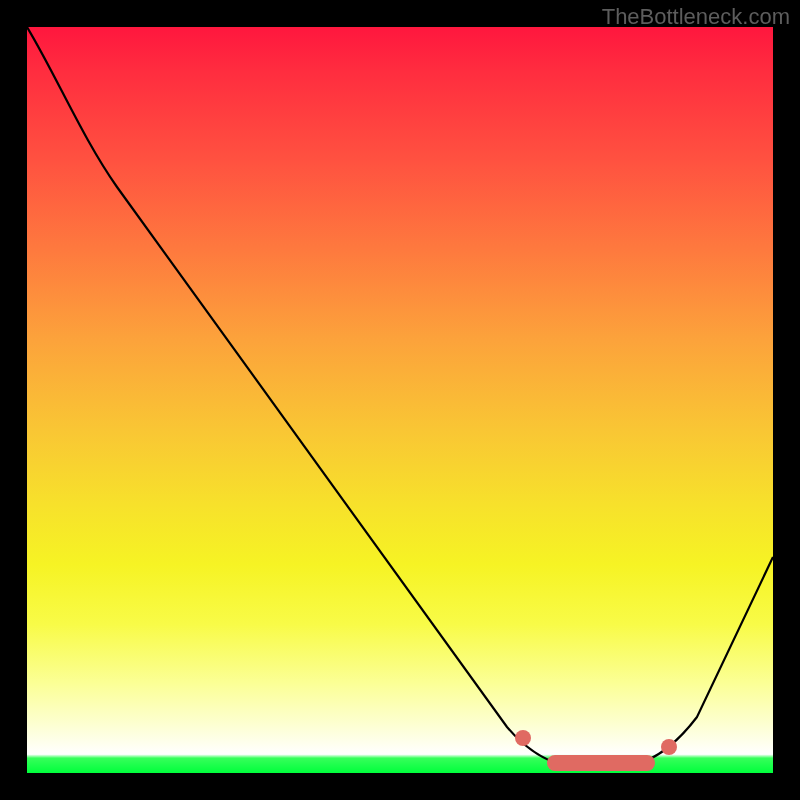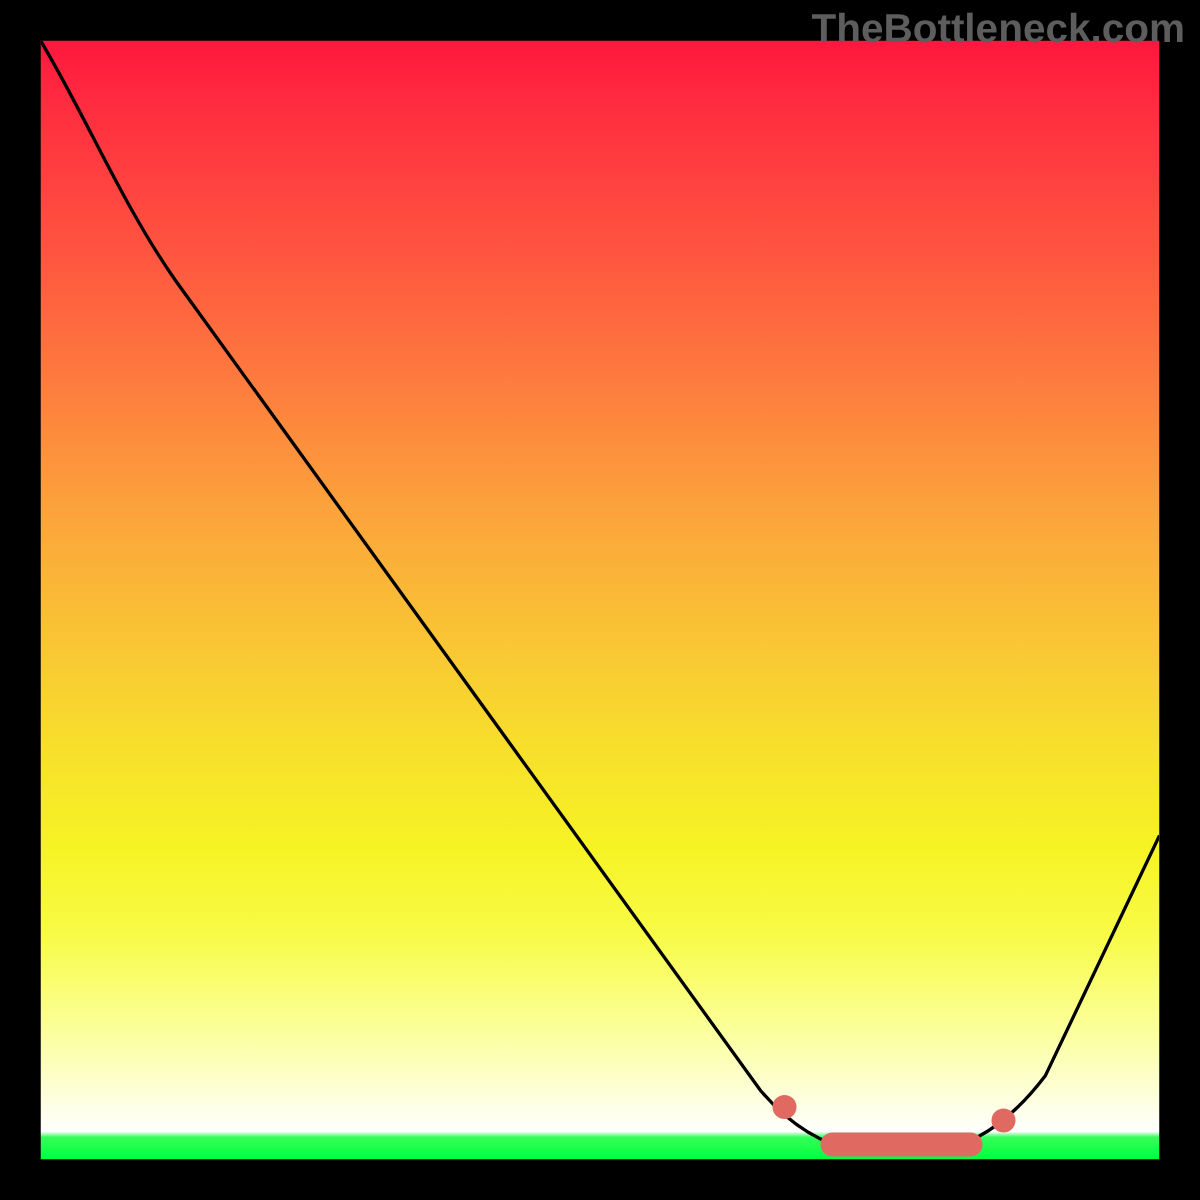--- a/index.html
+++ b/index.html
@@ -9,22 +9,22 @@
     height: 800px;
     background: #000;
     position: relative;
     font-family: Arial, sans-serif;
   }
   .watermark {
     position: absolute;
     top: 4px;
     right: 10px;
     color: #5d5d5d;
-    font-size: 27px;
-    font-weight: 700;
+    font-size: 22px;
+    font-weight: 400;
     z-index: 10;
   }
   .plot-area {
     position: absolute;
     left: 27px;
     top: 27px;
     width: 746px;
     height: 746px;
     overflow: hidden;
   }

